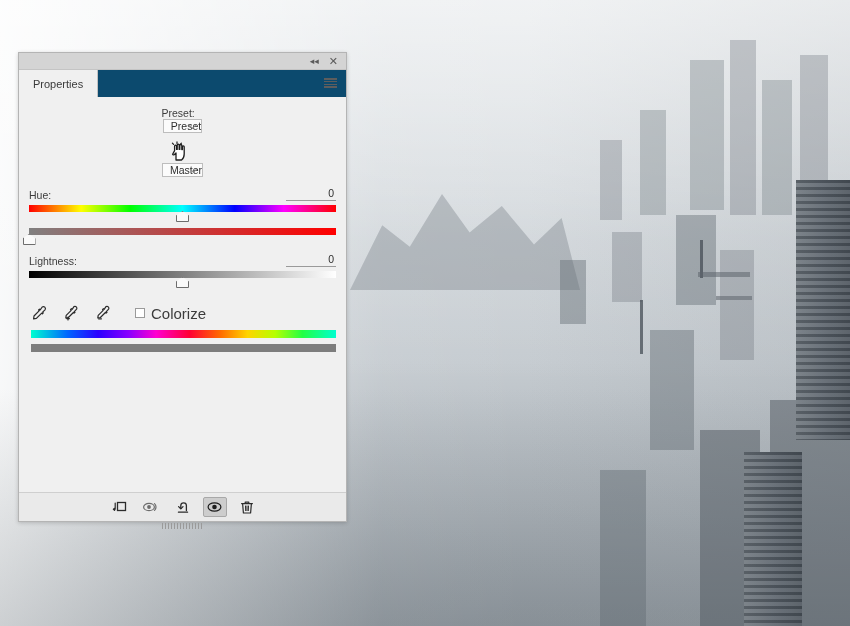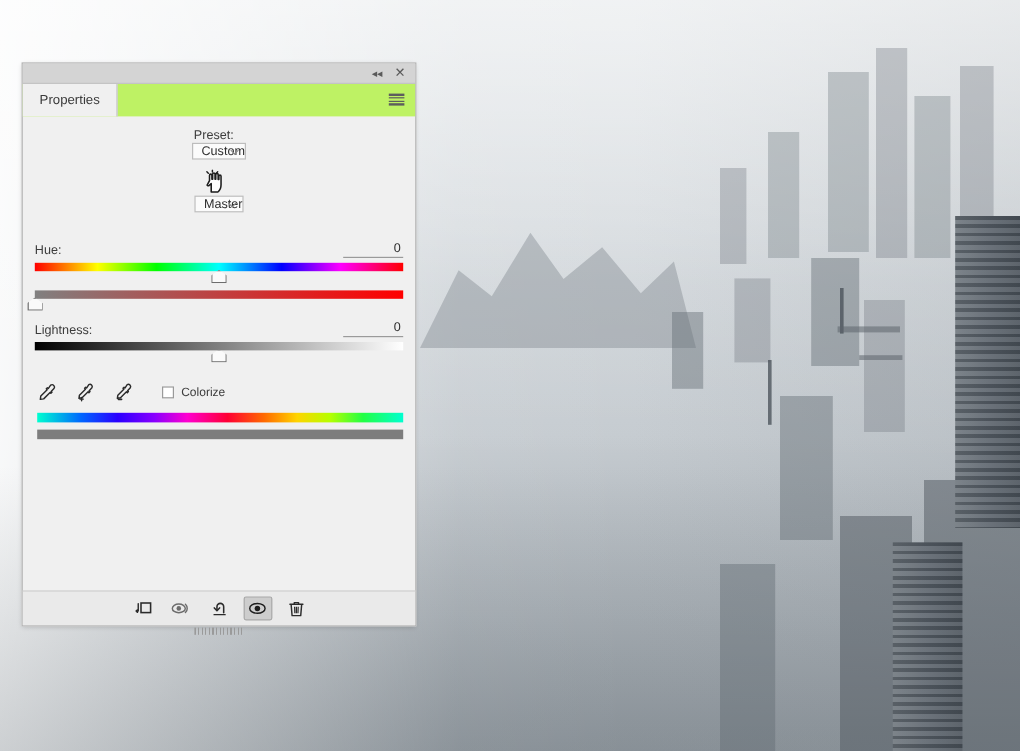--- a/index.html
+++ b/index.html
@@ -65,21 +65,21 @@
     height:17px; background:#d4d4d4;
     border-bottom:1px solid #c4c4c4;
     display:flex; align-items:center; justify-content:flex-end;
     gap:10px; padding-right:8px;
   }
   .topbtn { font-size:9px; color:#5a5a5a; line-height:1; cursor:pointer; }
   .topbtn.close { font-size:11px; }
 
   
   .tabrow {
-    height:27px; background:#bef264;
+    height:27px; background:#0c4a6e;
     display:flex; align-items:stretch; position:relative;
   }
   .tab {
     background:#f0f0f0; padding:0 14px;
     display:flex; align-items:center;
     font-size:11px; color:#3a3a3a;
     border-right:1px solid #c2c2c2;
   }
   .hamburger {
     position:absolute; right:9px; top:8px;
@@ -123,21 +123,21 @@
     flex:1; height:18px; background:#fbfbfb;
     border:1px solid #bdbdbd;
     display:flex; align-items:center; padding-left:7px;
     font-size:10.5px; color:#2e2e2e; position:relative;
     cursor:pointer;
   }
   .select .chev {
     position:absolute; right:6px; top:50%; transform:translateY(-60%) rotate(45deg);
     width:5px; height:5px; border-right:1.4px solid #8a8a8a; border-bottom:1.4px solid #8a8a8a;
   }
-  .channel-row { margin-bottom:22px; padding-left:10px; }
+  .channel-row { margin-bottom:8px; padding-left:10px; }
   .hand-cursor {
     width:22px; height:22px; margin-right:8px; position:relative; flex:0 0 22px;
   }
   .hand-cursor svg { display:block; }
 
   
   .slider-block { padding:0 10px; margin-bottom:7px; }
   .slider-head { display:flex; align-items:flex-end; justify-content:space-between; height:16px; }
   .slider-head .lbl { font-size:10.5px; }
   .valbox {
@@ -158,21 +158,21 @@
     clip-path:polygon(50% 0%, 100% 42%, 100% 100%, 0% 100%, 0% 42%);
     border-radius:3px 3px 0 0;
     cursor:pointer;
   }
 
   
   .tools-row { padding:8px 10px 0 12px; display:flex; align-items:center; gap:16px; height:30px; }
   .eyedrop { width:16px; height:16px; cursor:pointer; position:relative; }
   .colorize { display:flex; align-items:center; gap:6px; margin-left:8px; cursor:pointer; }
   .cbox { width:10px; height:10px; background:#fff; border:1px solid #9a9a9a; }
-  .colorize span { font-size:10px; color:#3c3c3c; }
+  .colorize span { font-size:15px; color:#3c3c3c; }
 
   
   .bars { padding:6px 10px 0 12px; }
   .bar-hue {
     height:8px;
     background:linear-gradient(90deg,#00ffd0,#0066ff 12%,#2a00ff 22%,#8800ff 32%,#ff00d0 41%,#ff0033 52%,#ff6a00 62%,#ffd400 71%,#b6ff00 80%,#22ff44 89%,#00ffd0 100%);
   }
   .bar-gray { height:8px; background:#7d7d7d; margin-top:6px; }
 
   
@@ -240,21 +240,21 @@
           <i></i>
       </div>
     </div>
 
 
     <div class="panel-body">
 
       <div class="row preset-row">
         <div class="lbl">Preset:</div>
         <div class="select">
-          <span>Custom</span>
+          <span>Preset</span>
           <span class="chev"></span>
         </div>
       </div>
 
       <div class="row channel-row">
         <div class="hand-cursor">
           <svg width="22" height="22" viewBox="0 0 22 22">
             <path d="M8 19 L8 12 L6.4 13.4 Q5.2 14.4 4.6 13.2 L6.6 9.6 L6.6 5.2 Q6.6 4.1 7.6 4.1 Q8.6 4.1 8.6 5.2 L8.6 8.4 L9.2 8.4 L9.2 4.2 Q9.2 3.1 10.2 3.1 Q11.2 3.1 11.2 4.2 L11.2 8.4 L11.8 8.4 L11.8 4.6 Q11.8 3.5 12.8 3.5 Q13.8 3.5 13.8 4.6 L13.8 8.6 L14.4 8.6 L14.4 5.8 Q14.4 4.8 15.3 4.8 Q16.2 4.8 16.2 5.8 L16.2 13 Q16.2 17 13.6 19 Z" fill="#ffffff" stroke="#1d1d1d" stroke-width="1.3" stroke-linejoin="round"></path>
             <path d="M4.4 2.2 L5.6 3.4 M9.0 0.9 L9.0 2.4 M13.4 2.2 L12.3 3.4" stroke="#1d1d1d" stroke-width="1.2" stroke-linecap="round"></path>
           </svg>

